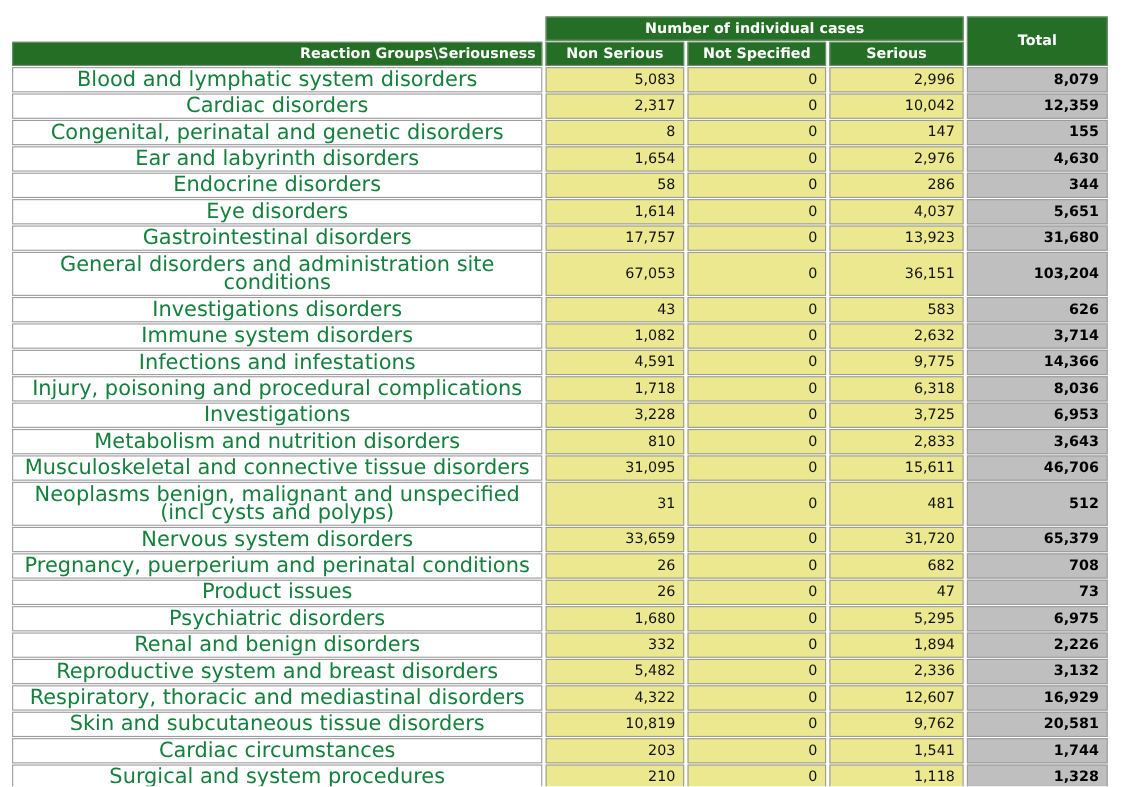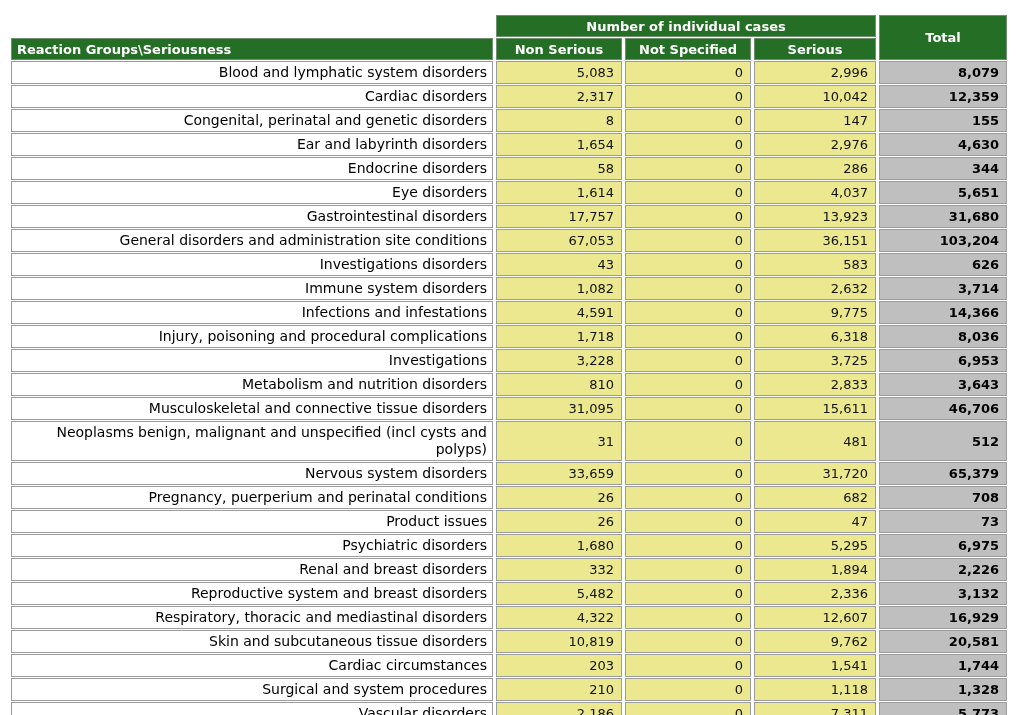--- a/index.html
+++ b/index.html
@@ -38,27 +38,27 @@
     border: none;
     background: #ffffff;
   }
   th.green {
     background: #256e25;
     color: #ffffff;
     font-weight: bold;
     text-align: center;
     border-color: #6f8f6f;
   }
-  th.green.left { text-align: left; }
+  th.green.left { text-align: right; }
 
   td.label {
     background: #ffffff;
-    color: #000000;
-    text-align: right;
-    font-size: 14px;
+    color: #15803d;
+    text-align: center;
+    font-size: 19px;
     line-height: 17px;
   }
   td.num {
     background: #ebe88f;
     color: #111111;
     text-align: right;
     padding-right: 7px;
   }
   td.total {
     background: #bfbfbf;
@@ -236,21 +236,21 @@
           <td class="total">73</td>
         </tr>
         <tr>
           <td class="label">Psychiatric disorders</td>
           <td class="num">1,680</td>
           <td class="num">0</td>
           <td class="num">5,295</td>
           <td class="total">6,975</td>
         </tr>
         <tr>
-          <td class="label">Renal and breast disorders</td>
+          <td class="label">Renal and benign disorders</td>
           <td class="num">332</td>
           <td class="num">0</td>
           <td class="num">1,894</td>
           <td class="total">2,226</td>
         </tr>
         <tr>
           <td class="label">Reproductive system and breast disorders</td>
           <td class="num">5,482</td>
           <td class="num">0</td>
           <td class="num">2,336</td>

